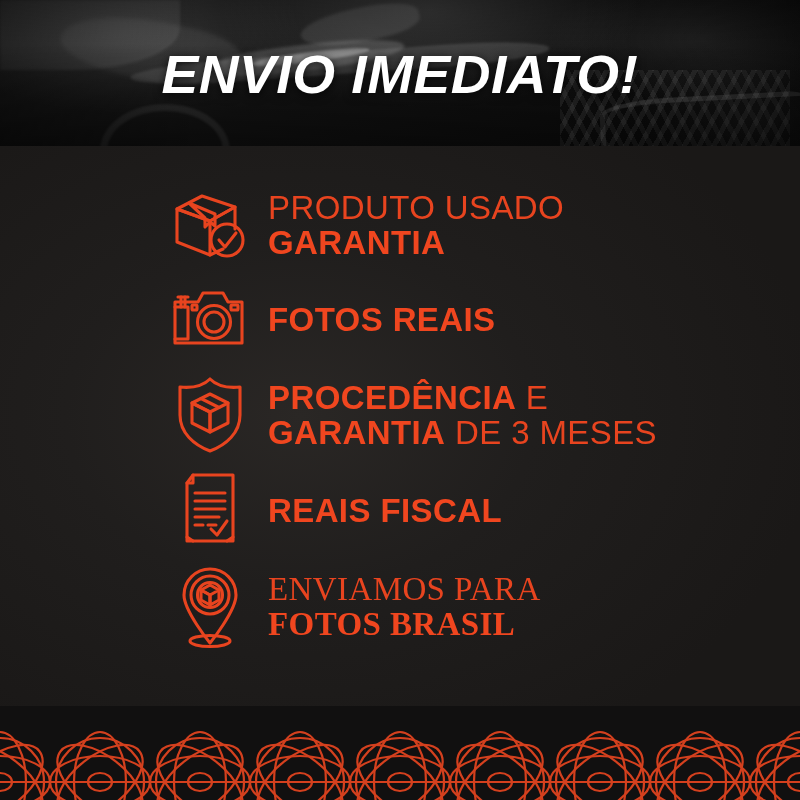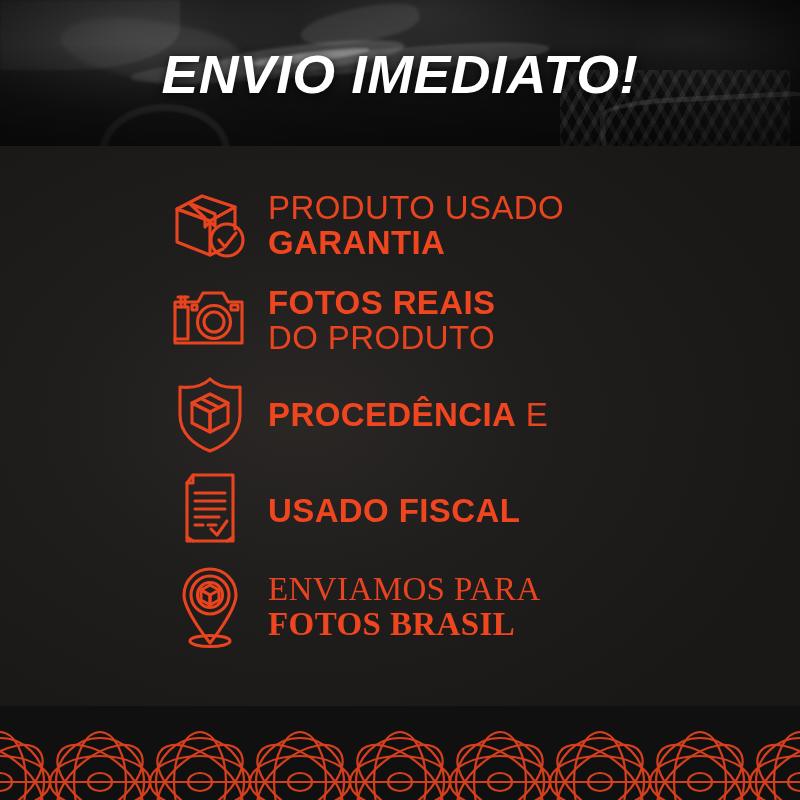--- a/index.html
+++ b/index.html
@@ -238,54 +238,56 @@
             <path d="M11 12 L11 22 M15 12 L15 22"></path>
             <path d="M8 12 L18 12"></path>
             <circle cx="44" cy="37" r="16.5"></circle>
             <circle cx="44" cy="37" r="10"></circle>
             <rect x="61" y="20" width="7" height="5" rx="1"></rect>
             <rect x="22" y="20" width="5" height="5" rx="1"></rect>
           </svg>
         </div>
         <div class="feature-text">
           <span class="line line-1 t-bold">FOTOS REAIS</span>
-          <span class="line line-2 t-thin">DO PRODUTO</span>
         </div>
       </div>
 
       <div class="feature-row" style="top: 226px; justify-content: center;">
         <div class="feature-icon">
           <svg width="76" height="80" viewBox="0 0 76 80" fill="none" stroke="#e8441f" stroke-width="3.1" stroke-linecap="round" stroke-linejoin="round">
             <path d="M38 4 C30 12 18 13 8 12 L8 40 C8 58 22 70 38 76 C54 70 68 58 68 40 L68 12 C58 13 46 12 38 4 Z"></path>
             <path d="M20 28 L38 19 L56 28 L38 37 Z"></path>
             <path d="M20 28 L20 48 L38 57 L38 37 Z"></path>
             <path d="M38 37 L38 57 L56 48 L56 28"></path>
             <path d="M29 23.5 L47 32.5"></path>
           </svg>
         </div>
         <div class="feature-text">
           <span class="line line-1">
             <span class="t-bold">PROCEDÊNCIA</span><span class="t-thin"> E</span>
+          </span>
+          <span class="line line-2">
+            <span class="t-bold">GARANTIA</span><span class="t-thin"> DE 3 MESES</span>
           </span>
         </div>
       </div>
 
       <div class="feature-row" style="top: 322px;">
         <div class="feature-icon">
           <svg width="66" height="80" viewBox="0 0 66 80" fill="none" stroke="#e8441f" stroke-width="3.1" stroke-linecap="round" stroke-linejoin="round">
             <path d="M16 4 L56 4 L56 70 L10 70 L10 12 Z"></path>
             <path d="M16 4 L16 12 L10 12"></path>
             <path d="M10 66 L16 70 M50 70 L56 66"></path>
             <path d="M18 22 L48 22 M18 30 L48 30 M18 38 L48 38 M18 46 L42 46"></path>
             <path d="M18 54 L26 54 M31 54 L39 54"></path>
             <path d="M34 58 L40 64 L50 50"></path>
           </svg>
         </div>
         <div class="feature-text">
-          <span class="line line-2 t-bold">USADO FISCAL</span>
+          <span class="line line-2 t-bold">REAIS FISCAL</span>
         </div>
       </div>
 
       <div class="feature-row" style="top: 418px; font-family: Liberation Serif, serif;">
         <div class="feature-icon">
           <svg width="72" height="84" viewBox="0 0 72 84" fill="none" stroke="#e8441f" stroke-width="3.1" stroke-linecap="round" stroke-linejoin="round">
             <path d="M36 78 C36 78 62 46 62 30 A26 26 0 1 0 10 30 C10 46 36 78 36 78 Z"></path>
             <circle cx="36" cy="30" r="19"></circle>
             <circle cx="36" cy="30" r="12.5"></circle>
             <path d="M27 25 L36 20 L45 25 L36 30 Z"></path>

